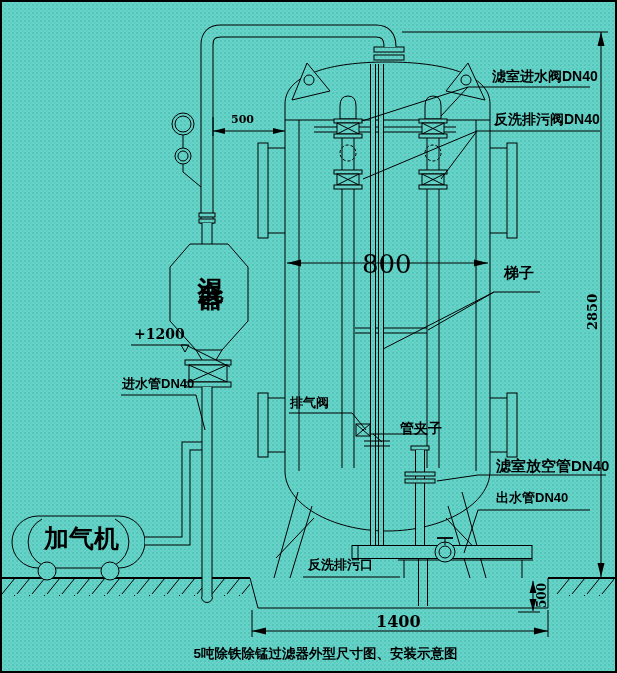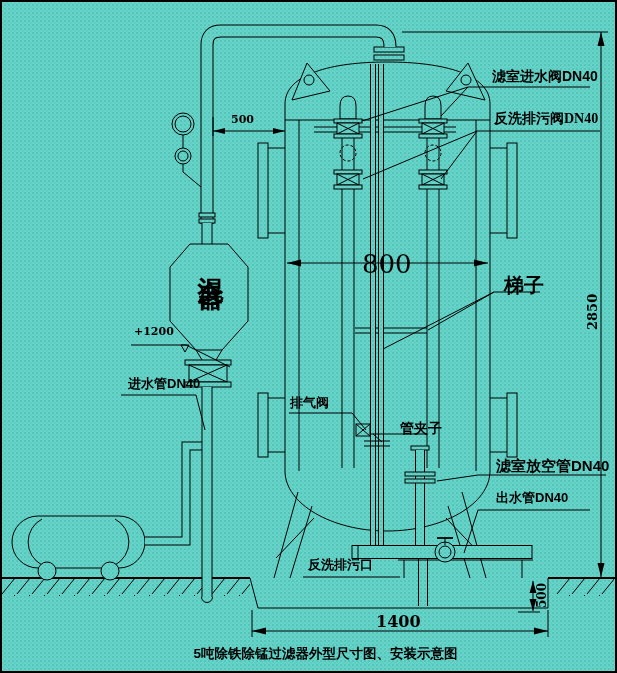--- a/index.html
+++ b/index.html
@@ -264,25 +264,26 @@
     <line class="ln" x1="478" y1="475" x2="437" y2="481"></line>
     <line class="ln" x1="478" y1="510" x2="590" y2="510"></line>
     <line class="ln" x1="478" y1="510" x2="464" y2="553"></line>
     <line class="ln" x1="303" y1="577" x2="400" y2="577"></line>
     <line class="ln" x1="121" y1="395" x2="196" y2="395"></line>
     <line class="ln" x1="196" y1="395" x2="205" y2="430"></line>
   </g>
 </svg>
 
 <div class="lbl cjk" style="left:492px;top:68px;font-size:14px;">滤室进水阀DN40</div>
-<div class="lbl cjk" style="left:494px;top:111px;font-size:14px;font-family:Liberation Serif, serif;">反洗排污阀DN40</div>
-<div class="lbl cjk" style="left:504px;top:274px;font-size:20px;">梯子</div>
+<div class="lbl cjk" style="left:494px;top:111px;font-size:14px;">反洗排污阀DN40</div>
+<div class="lbl cjk" style="left:504px;top:264px;font-size:15px;">梯子</div>
 <div class="lbl cjk vert" style="left:195px;top:256px;font-size:26px;">混合器</div>
-<div class="lbl dim" style="left:134px;top:326px;font-size:11px;">+1200</div>
-<div class="lbl cjk" style="left:128px;top:377px;font-size:13px;">进水管DN40</div>
+<div class="lbl dim" style="left:134px;top:326px;font-size:14px;">+1200</div>
+<div class="lbl cjk" style="left:122px;top:377px;font-size:13px;">进水管DN40</div>
+<div class="lbl cjk" style="left:44px;top:524px;font-size:25px;">加气机</div>
 <div class="lbl cjk" style="left:290px;top:396px;font-size:13px;">排气阀</div>
 <div class="lbl cjk" style="left:400px;top:420px;font-size:14px;">管夹子</div>
 <div class="lbl cjk" style="left:496px;top:457px;font-size:15px;">滤室放空管DN40</div>
 <div class="lbl cjk" style="left:496px;top:491px;font-size:13px;">出水管DN40</div>
 <div class="lbl cjk" style="left:308px;top:559px;font-size:13px;font-family:Liberation Mono, monospace;">反洗排污口</div>
 <div class="lbl dim" style="left:231px;top:114px;font-size:11px;">500</div>
 <div class="lbl dim" style="left:362px;top:250px;font-size:26px;font-weight:normal;">800</div>
 <div class="lbl dim rot" style="left:586px;top:330px;font-size:13px;">2850</div>
 <div class="lbl dim" style="left:376px;top:613px;font-size:16px;text-align:right;">1400</div>
 <div class="lbl dim rot" style="left:536px;top:608px;font-size:12px;">500</div>

